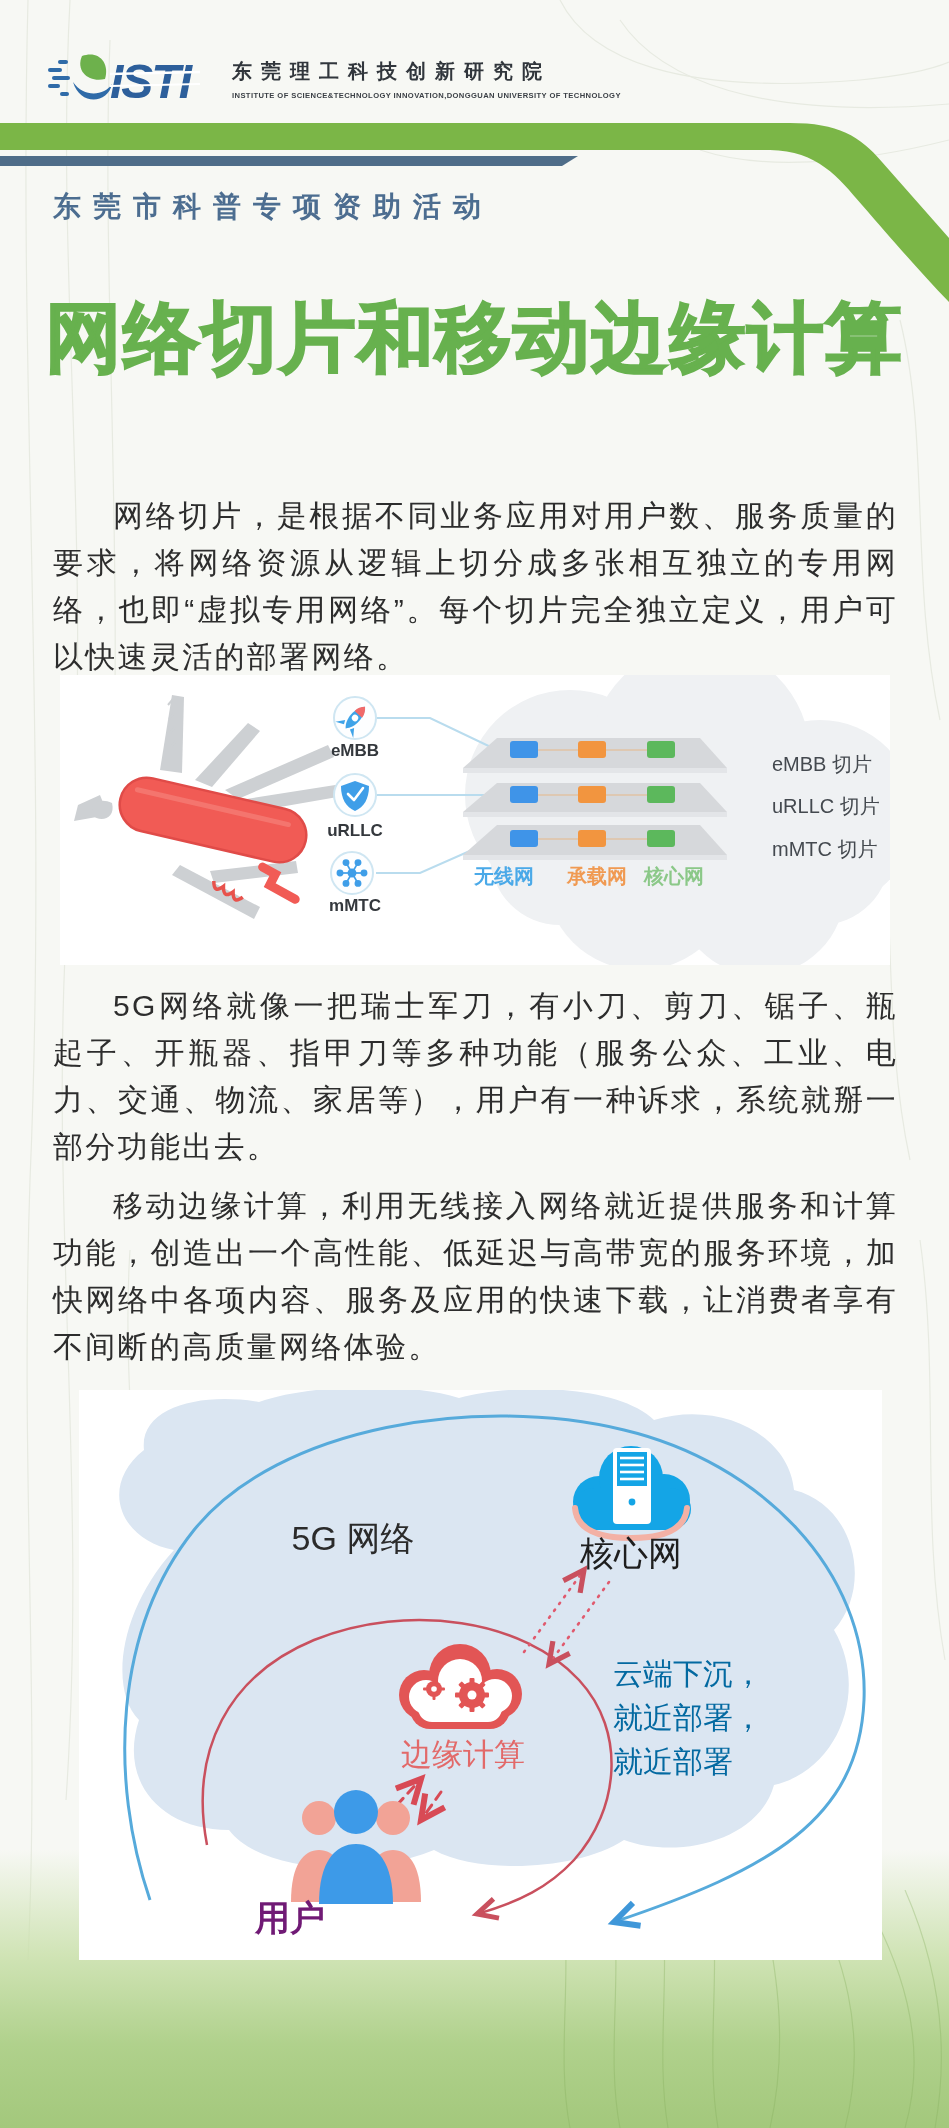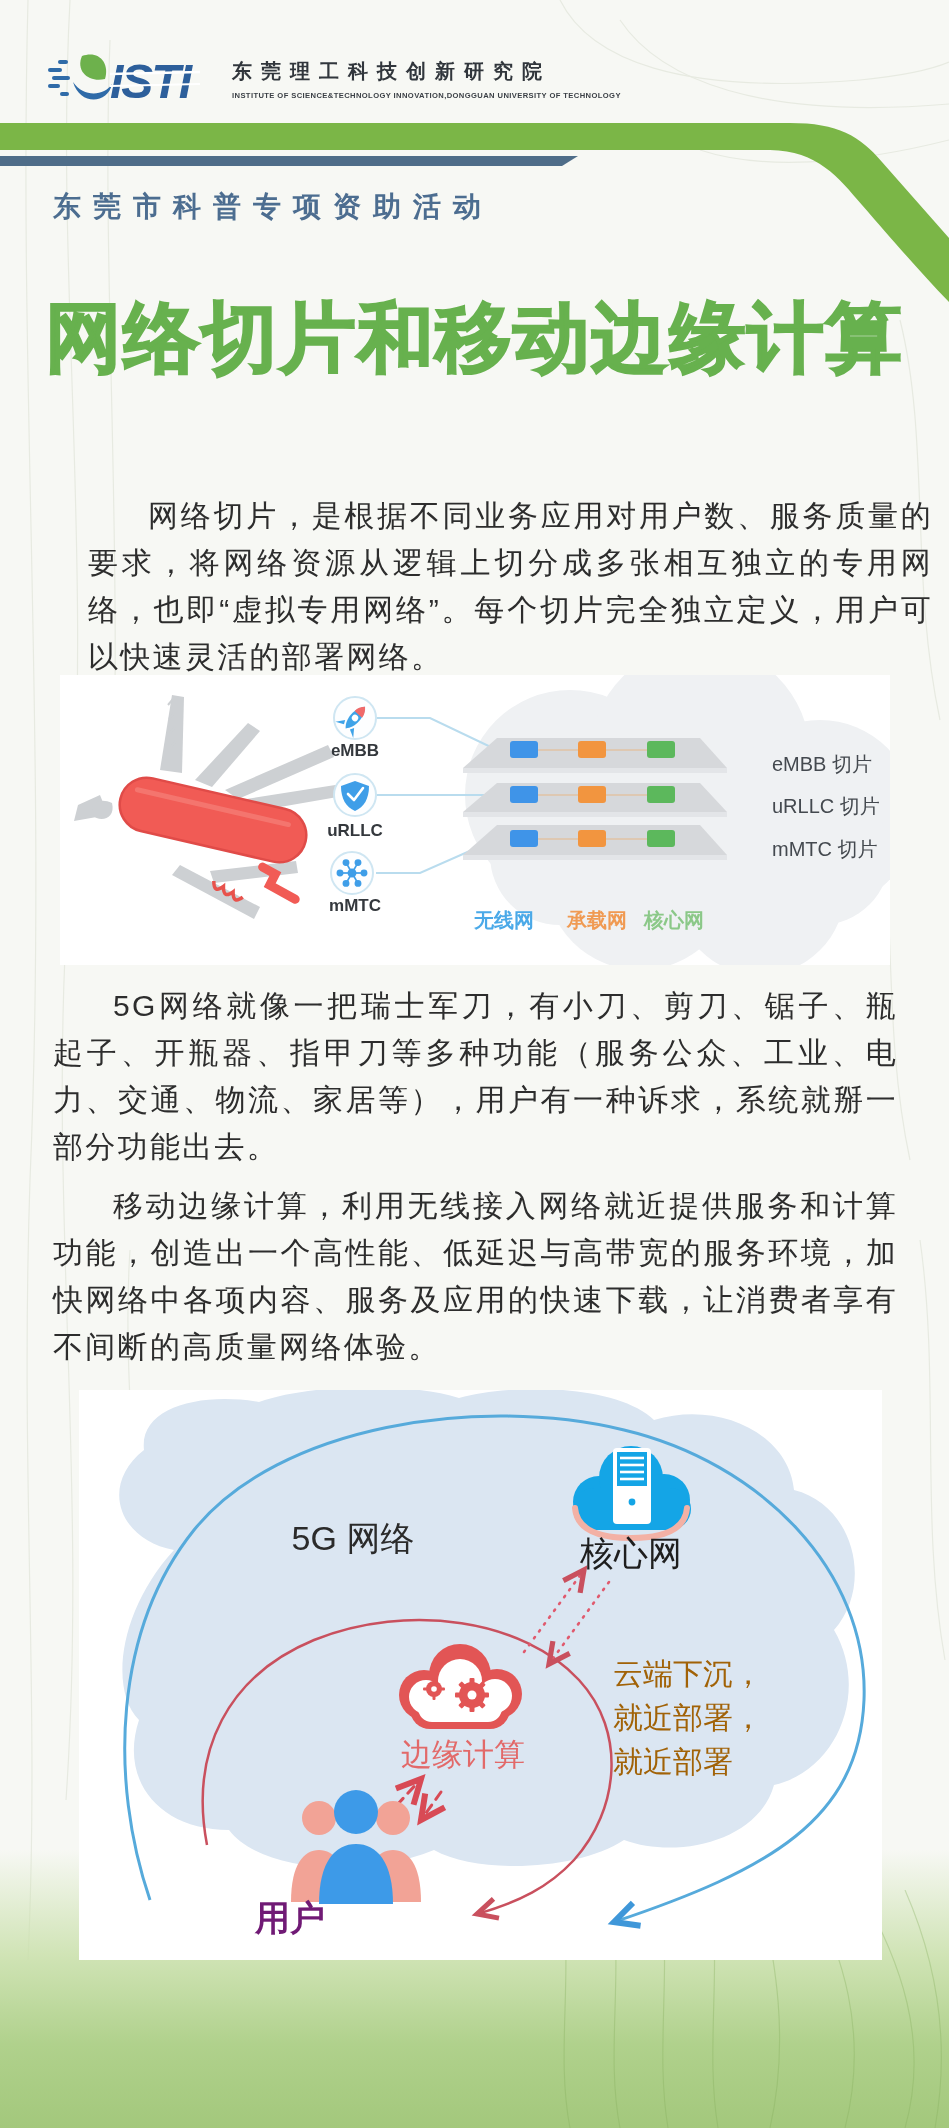--- a/index.html
+++ b/index.html
@@ -11,39 +11,39 @@
   .logo-mark{width:160px;height:66px;}
   .org-names{display:flex;flex-direction:column;}
   .org-cn{font-size:20px;font-weight:700;letter-spacing:9px;color:#31363c;white-space:nowrap;}
   .org-en{font-size:7.6px;font-weight:700;letter-spacing:0.4px;color:#3a3f45;margin-top:6px;white-space:nowrap;}
   .band-svg{position:absolute;left:0;top:0;z-index:2;}
   .gray-bar{position:absolute;left:0;top:156px;width:578px;height:10px;background:#4f6d89;clip-path:polygon(0 0,100% 0,calc(100% - 16px) 100%,0 100%);z-index:2;}
   .program-label{position:absolute;left:53px;top:188px;font-size:28px;font-weight:800;letter-spacing:12px;color:#4c6d90;z-index:3;white-space:nowrap;}
   .main-title{position:absolute;left:0;top:288px;width:100%;text-align:center;font-size:76px;font-weight:900;color:#67b14e;letter-spacing:2px;-webkit-text-stroke:2.2px #67b14e;z-index:3;white-space:nowrap;}
   
   .para{position:absolute;left:53px;width:845px;font-size:30px;line-height:47px;letter-spacing:2.3px;color:#2d2d2d;text-indent:2em;text-align:justify;z-index:3;}
-  .para-1{top:462px;margin-left:35px;}
+  .para-1{top:462px;}
   .para-2{top:952px;}
   .para-3{top:1152px;}
   
   .fig1{position:absolute;left:60px;top:675px;width:830px;height:290px;background:#ffffff;z-index:3;}
   .fig1 .service-label{position:absolute;left:250px;width:90px;text-align:center;font-size:17px;font-weight:700;color:#34383d;}
   .fig1 .slice-label{position:absolute;left:688px;width:150px;font-size:20px;font-weight:500;color:#44494f;white-space:nowrap;margin-left:24px;}
-  .fig1 .layer-label{position:absolute;width:80px;text-align:center;top:188px;font-size:20px;font-weight:700;white-space:nowrap;margin-top:44px;}
+  .fig1 .layer-label{position:absolute;width:80px;text-align:center;top:188px;font-size:20px;font-weight:700;white-space:nowrap;}
   .lbl-blue{color:#4aa9e8;}
   .lbl-orange{color:#f09a52;}
   .lbl-green{color:#8bc888;}
   
   .fig2{position:absolute;left:79px;top:1390px;width:803px;height:570px;background:#ffffff;z-index:3;}
   .fig2 .flabel{position:absolute;white-space:nowrap;}
   .f-network{left:169px;top:126px;width:210px;text-align:center;font-size:34px;font-weight:500;color:#2b2b2b;}
   .f-core{left:452px;top:141px;width:200px;text-align:center;font-size:34px;font-weight:500;color:#1e1e1e;}
   .f-edge{left:284px;top:344px;width:200px;text-align:center;font-size:31px;font-weight:500;color:#e26969;}
   .f-user{left:176px;top:505px;width:200px;text-align:left;font-size:35px;font-weight:700;color:#701a75;}
-  .f-note{left:534px;top:262px;font-size:30px;line-height:44px;font-weight:500;color:#a16207;}
+  .f-note{left:534px;top:262px;font-size:30px;line-height:44px;font-weight:500;color:#0369a1;}
   
   .footer-grad{position:absolute;left:0;top:1850px;width:949px;height:278px;z-index:1;
     background:linear-gradient(180deg,rgba(213,231,189,0) 0%,rgba(201,224,170,0.85) 38%,#b0d18c 70%,#a3c87c 100%);}
   .contours{position:absolute;left:0;top:0;z-index:0;}
   .footer-contours{position:absolute;left:0;top:1890px;z-index:2;opacity:0.35;}
 </style>
 </head>
 <body>
 
 <div class="poster">

